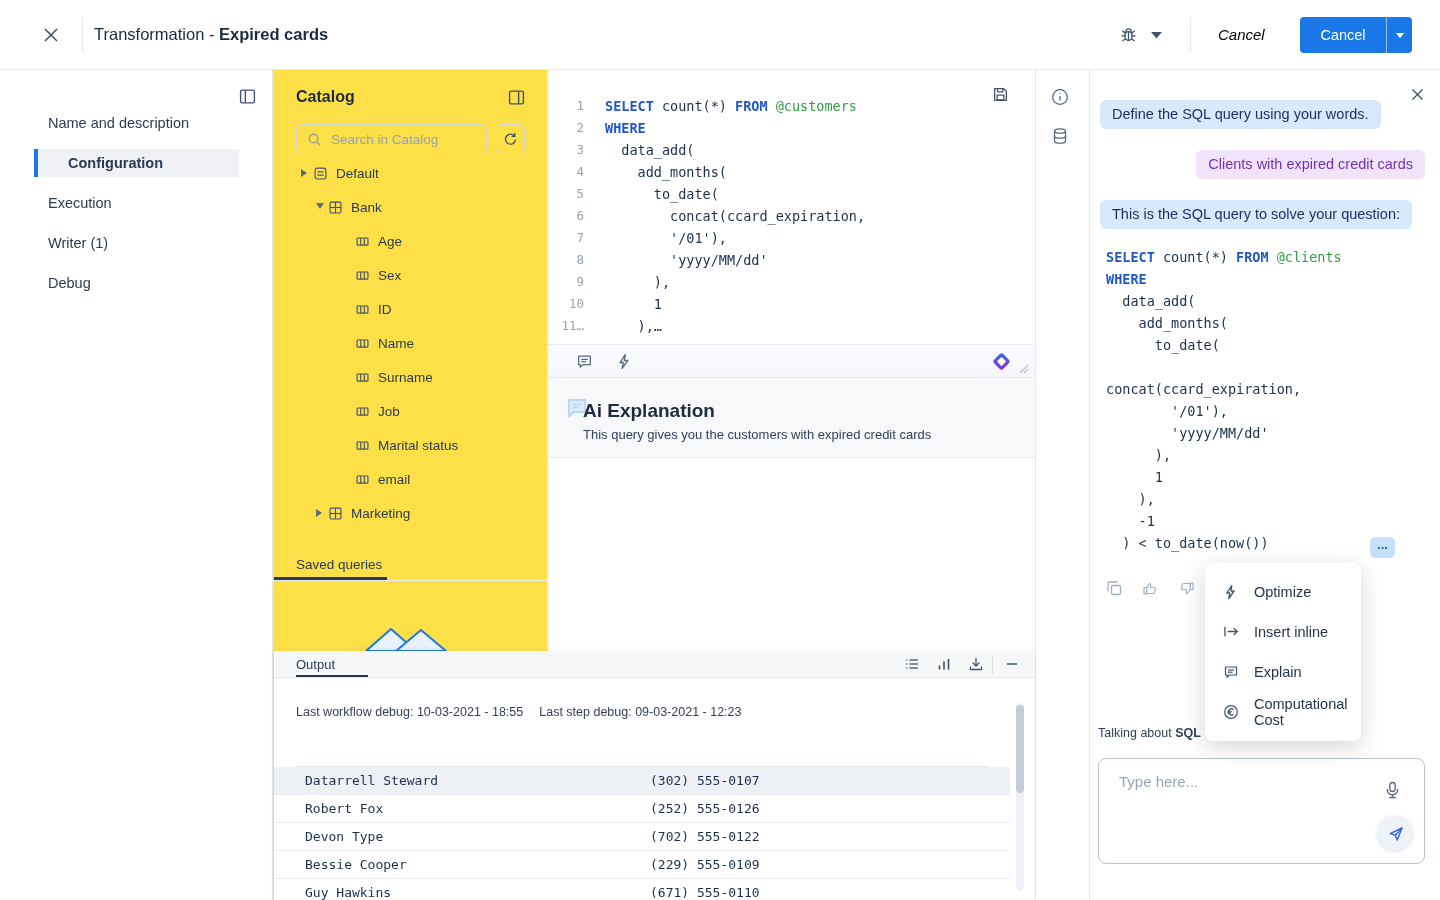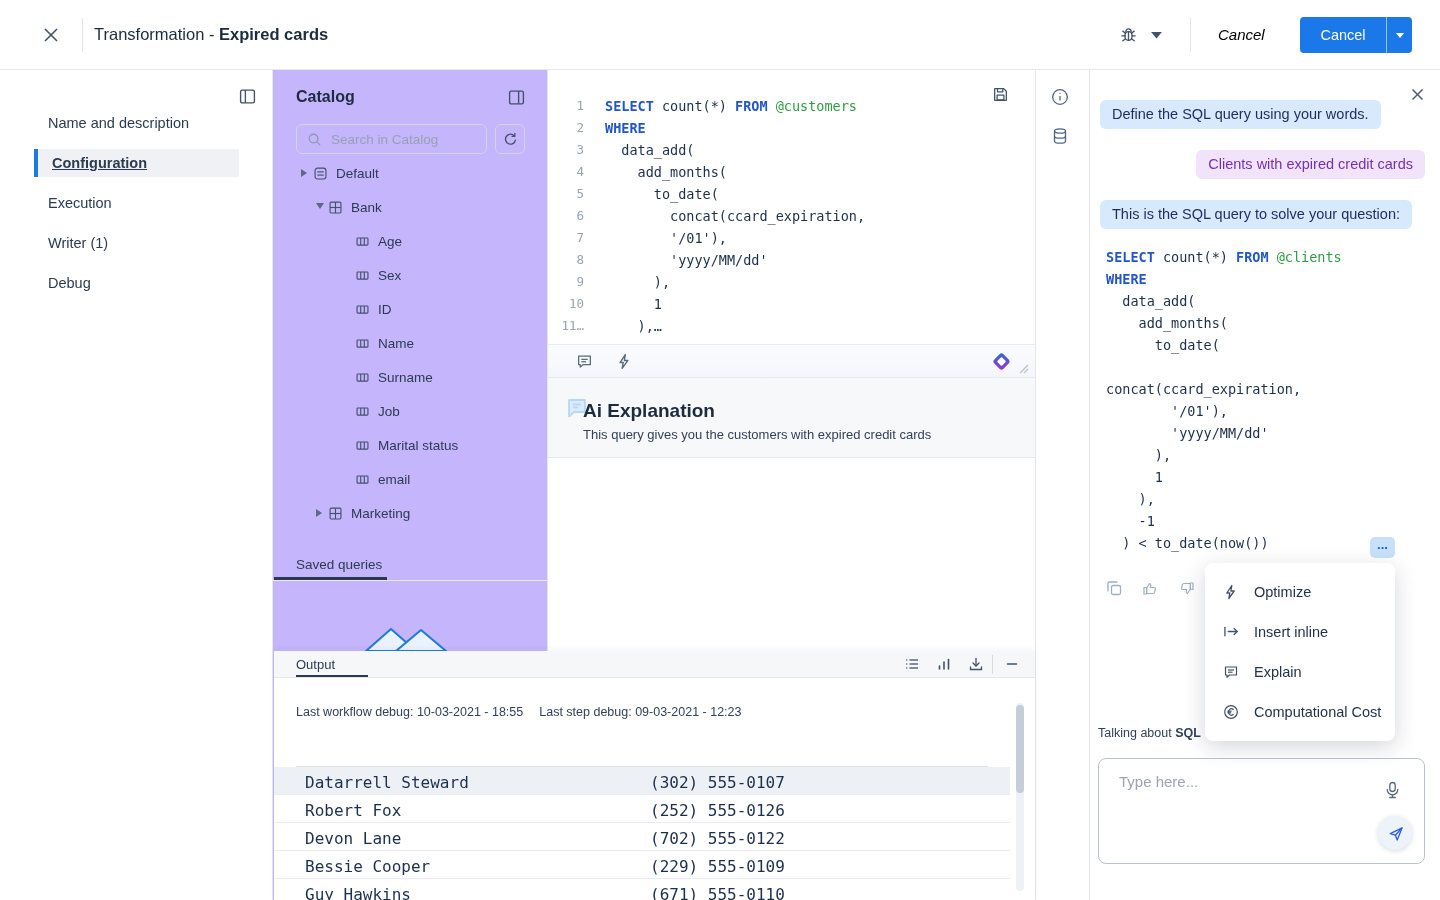--- a/index.html
+++ b/index.html
@@ -22,27 +22,27 @@
   .hdr .accept { position:absolute; left:1300px; top:17px; width:112px; height:36px; background:var(--accent,#1a78e8); border-radius:4px; display:flex; }
   .hdr .accept .lab { width:86px; display:flex; align-items:center; justify-content:center; color:#fff; font-size:14.5px; }
   .hdr .accept .split { width:1px; background:rgba(255,255,255,.55); margin:0; }
   .hdr .accept .dd { flex:1; display:flex; align-items:center; justify-content:center; color:#fff; }
 
   
   .nav { position:absolute; left:0; top:70px; width:273px; height:830px; border-right:1px solid #e4e7eb; background:#fff; }
   .nav .collapse { position:absolute; right:16px; top:18px; width:17px; height:17px; color:#42526b; cursor:pointer; }
   .nav ul { list-style:none; position:absolute; top:33px; left:0; right:0; }
   .nav li { height:40px; display:flex; align-items:center; padding-left:48px; font-size:14.5px; color:#2c3b52; cursor:pointer; position:relative; }
-  .nav li.active { font-weight:700; padding-left:0;text-decoration:underline; }
+  .nav li.active { font-weight:700; padding-left:16px; }
   .nav li.active .band { position:absolute; left:34px; right:33px; top:6px; bottom:6px; background:#eff1f4; }
   .nav li.active .bar { position:absolute; left:34px; top:6px; bottom:6px; width:4px; background:var(--accent,#1a78e8); z-index:2; }
   .nav li.active .txt { position:relative; z-index:1; margin-left:52px; }
 
   
-  .cat { position:absolute; left:273px; top:70px; width:275px; height:830px; border-right:1px solid #e4e7eb; background:#c4b5fd; }
+  .cat { position:absolute; left:273px; top:70px; width:275px; height:830px; border-right:1px solid #e4e7eb; background:#fde047; }
   .cat .ttl { position:absolute; left:23px; top:18px; font-size:16px; font-weight:700; color:#1c2b3e; }
   .cat .collapse { position:absolute; right:22px; top:19px; width:17px; height:17px; color:#42526b; cursor:pointer; }
   .cat .search { position:absolute; left:23px; top:54px; width:191px; height:30px; border:1px solid #cfd6dd; border-radius:6px; }
   .cat .search svg { position:absolute; left:10px; top:7px; width:15px; height:15px; color:#8e9aa8; }
   .cat .search input { position:absolute; left:34px; top:0; width:150px; height:28px; border:none; outline:none; font-size:13.5px; color:#2c3b52; font-family:inherit; background:transparent; }
   .cat .search input::placeholder { color:#97a2b0; }
   .cat .refresh { position:absolute; left:222px; top:54px; width:30px; height:30px; border:1px solid #cfd6dd; border-radius:6px; display:flex; align-items:center; justify-content:center; color:#42526b; cursor:pointer; }
   .tree { position:absolute; left:0; top:86px; right:0; }
   .trow { height:34px; display:flex; align-items:center; font-size:13.5px; color:#2c3b52; cursor:pointer; }
   .trow .caret { width:9px; height:10px; color:#5a6b80; flex:none; }
@@ -80,21 +80,21 @@
   .out .dbg { position:absolute; left:22px; top:54px; font-size:12.5px; color:#33415c; }
   .out .dbg span + span { margin-left:16px; }
   .colhead { position:absolute; left:0; top:90px; width:100%; height:16px; font-size:12.5px; font-weight:600; color:#33415c; }
   .colhead .abc { position:absolute; left:31px; top:4px; font-size:7px; font-weight:700; letter-spacing:.5px; color:#55657a; }
   .colhead .c1 { position:absolute; left:53px; top:0; }
   .colhead .info { position:absolute; left:128px; top:1px; width:13px; height:13px; color:#7d8a9b; }
   .colhead .hash { position:absolute; left:384px; top:0; font-weight:400; color:#55657a; }
   .colhead .c2 { position:absolute; left:398px; top:0; }
   .out .colrule { position:absolute; left:22px; top:115px; width:692px; height:1px; background:#dde2e8; }
   .rows { position:absolute; left:0; top:116px; width:736px; }
-  .orow { position:relative; height:28px; border-bottom:1px solid #e9edf1; font-size:16px; color:#1d2f4e; }
+  .orow { position:relative; height:28px; border-bottom:1px solid #e9edf1; font-size:13px; color:#1d2f4e; }
   .orow.hl { background:#edf1f6; }
   .orow .n { position:absolute; left:31px; top:6px; }
   .orow .p { position:absolute; left:376px; top:6px;text-align:center; }
   .out .sb-track { position:absolute; right:11px; top:52px; width:8px; height:188px; background:#eef1f5; border-radius:4px; }
   .out .sb-thumb { position:absolute; right:11px; top:54px; width:8px; height:88px; background:#c5cdd8; border-radius:4px; }
 
   
   .rail { position:absolute; left:1035px; top:70px; width:55px; height:830px; border-left:1px solid #e4e7eb; border-right:1px solid #e4e7eb; background:#fff; }
   .rail .ic { position:absolute; left:15px; width:18px; height:18px; color:#54677e; cursor:pointer; }
 
@@ -112,21 +112,21 @@
   .fb .ic { width:17px; height:17px; cursor:pointer; }
   .talk { position:absolute; left:8px; top:656px; font-size:12.5px; color:#33415c; }
   .talk b { font-weight:700; }
   .inputbox { position:absolute; left:8px; top:688px; width:327px; height:106px; border:1px solid #b9c3ce; border-radius:8px; background:#fff; }
   .inputbox textarea { position:absolute; left:20px; top:14px; width:240px; height:75px; border:none; outline:none; resize:none; font-family:inherit; font-size:15px; color:#2c3b52; background:transparent; }
   .inputbox textarea::placeholder { color:#9aa5b3; }
   .inputbox .mic { position:absolute; right:23px; top:22px; width:17px; height:19px; color:#54677e; cursor:pointer; }
   .inputbox .send { position:absolute; right:12px; bottom:13px; width:34px; height:34px; border-radius:50%; background:#eef2f9; box-shadow:0 1px 5px rgba(30,50,90,.18); display:flex; align-items:center; justify-content:center; color:#2f5fe0; cursor:pointer; }
 
   
-  .menu { position:absolute; left:1205px; top:563px; width:190px; height:178px; background:#fff; border-radius:8px; box-shadow:0 6px 22px rgba(20,30,50,.18); z-index:9; padding-top:9px; }
+  .menu { position:absolute; left:1205px; top:563px; width:156px; height:178px; background:#fff; border-radius:8px; box-shadow:0 6px 22px rgba(20,30,50,.18); z-index:9; padding-top:9px; }
   .mitem { height:40px; display:flex; align-items:center; padding-left:18px; cursor:pointer; }
   .mitem .mic { width:17px; height:17px; color:#42526b; flex:none; }
   .mitem .mlab { margin-left:14px; font-size:14.5px; color:#24334a; }
 </style>
 </head>
 <body>
 
 <div class="app">
 
   <header class="hdr">
@@ -620,21 +620,21 @@
     <div class="rows mono" id="table-rows">
         <div class="orow hl">
           <span class="n">Datarrell Steward</span>
           <span class="p">(302) 555-0107</span>
         </div>
         <div class="orow">
           <span class="n">Robert Fox</span>
           <span class="p">(252) 555-0126</span>
         </div>
         <div class="orow">
-          <span class="n">Devon Lane</span>
+          <span class="n">Devon Type</span>
           <span class="p">(702) 555-0122</span>
         </div>
         <div class="orow">
           <span class="n">Bessie Cooper</span>
           <span class="p">(229) 555-0109</span>
         </div>
         <div class="orow">
           <span class="n">Guy Hawkins</span>
           <span class="p">(671) 555-0110</span>
         </div>

